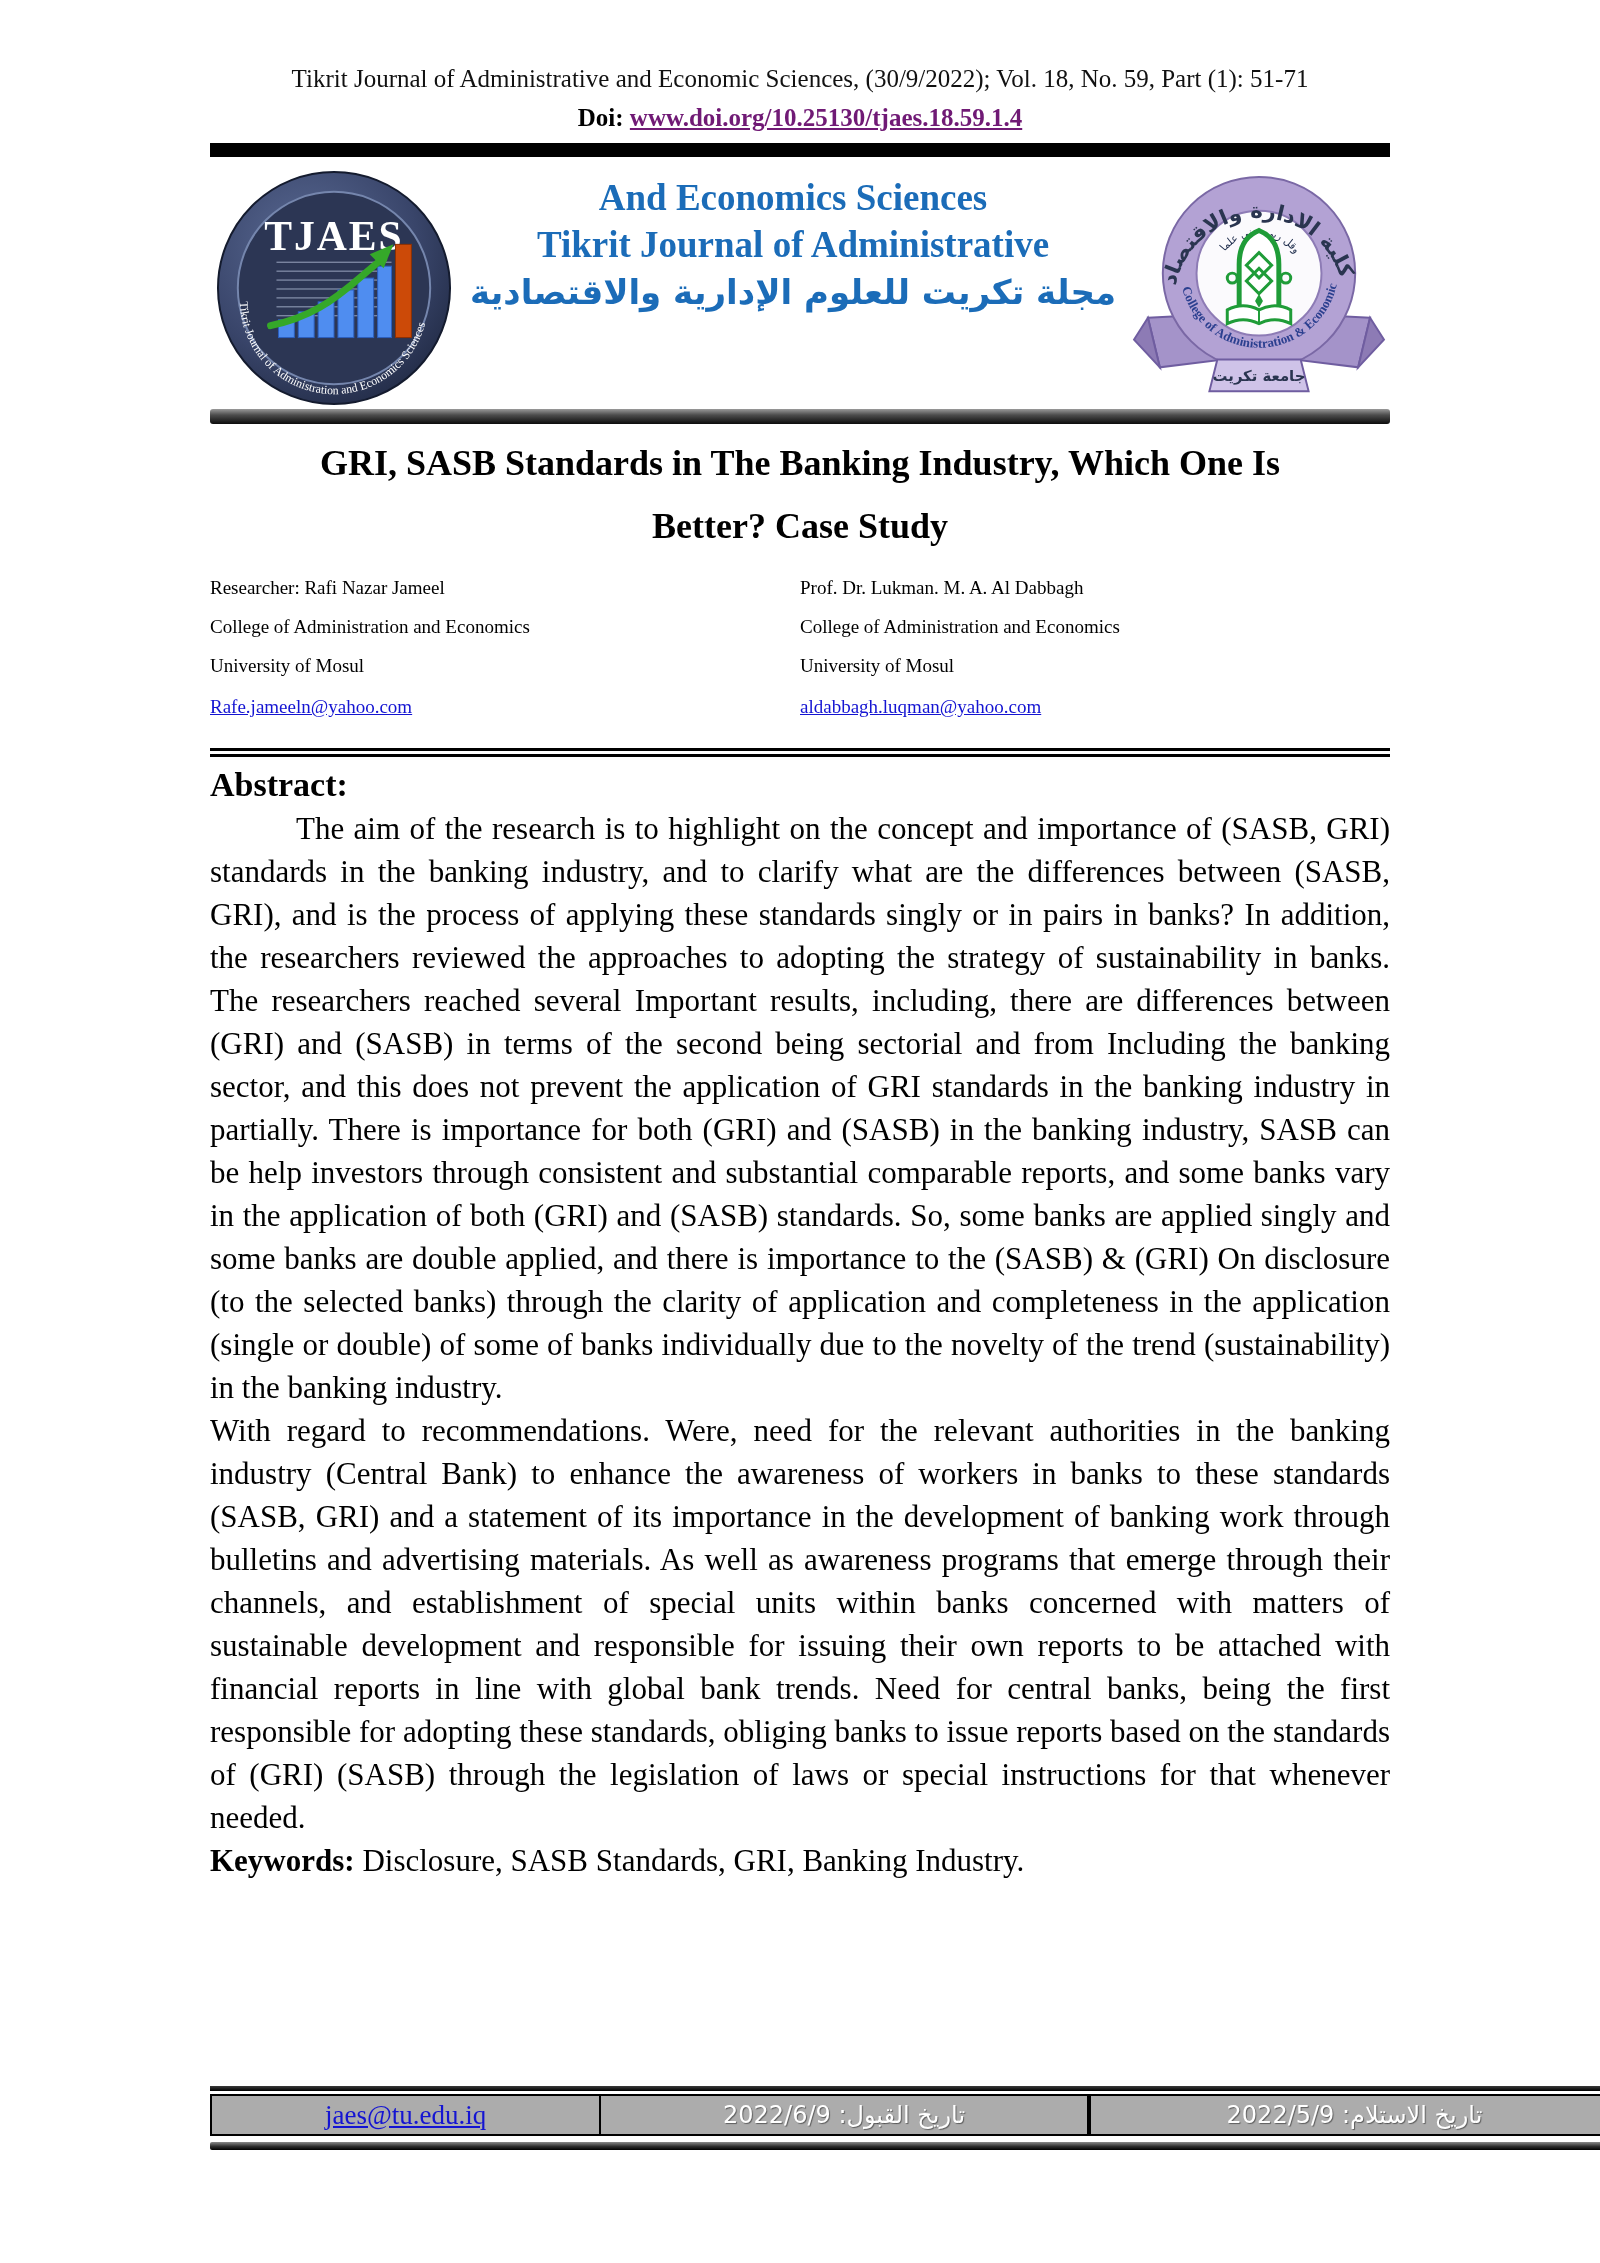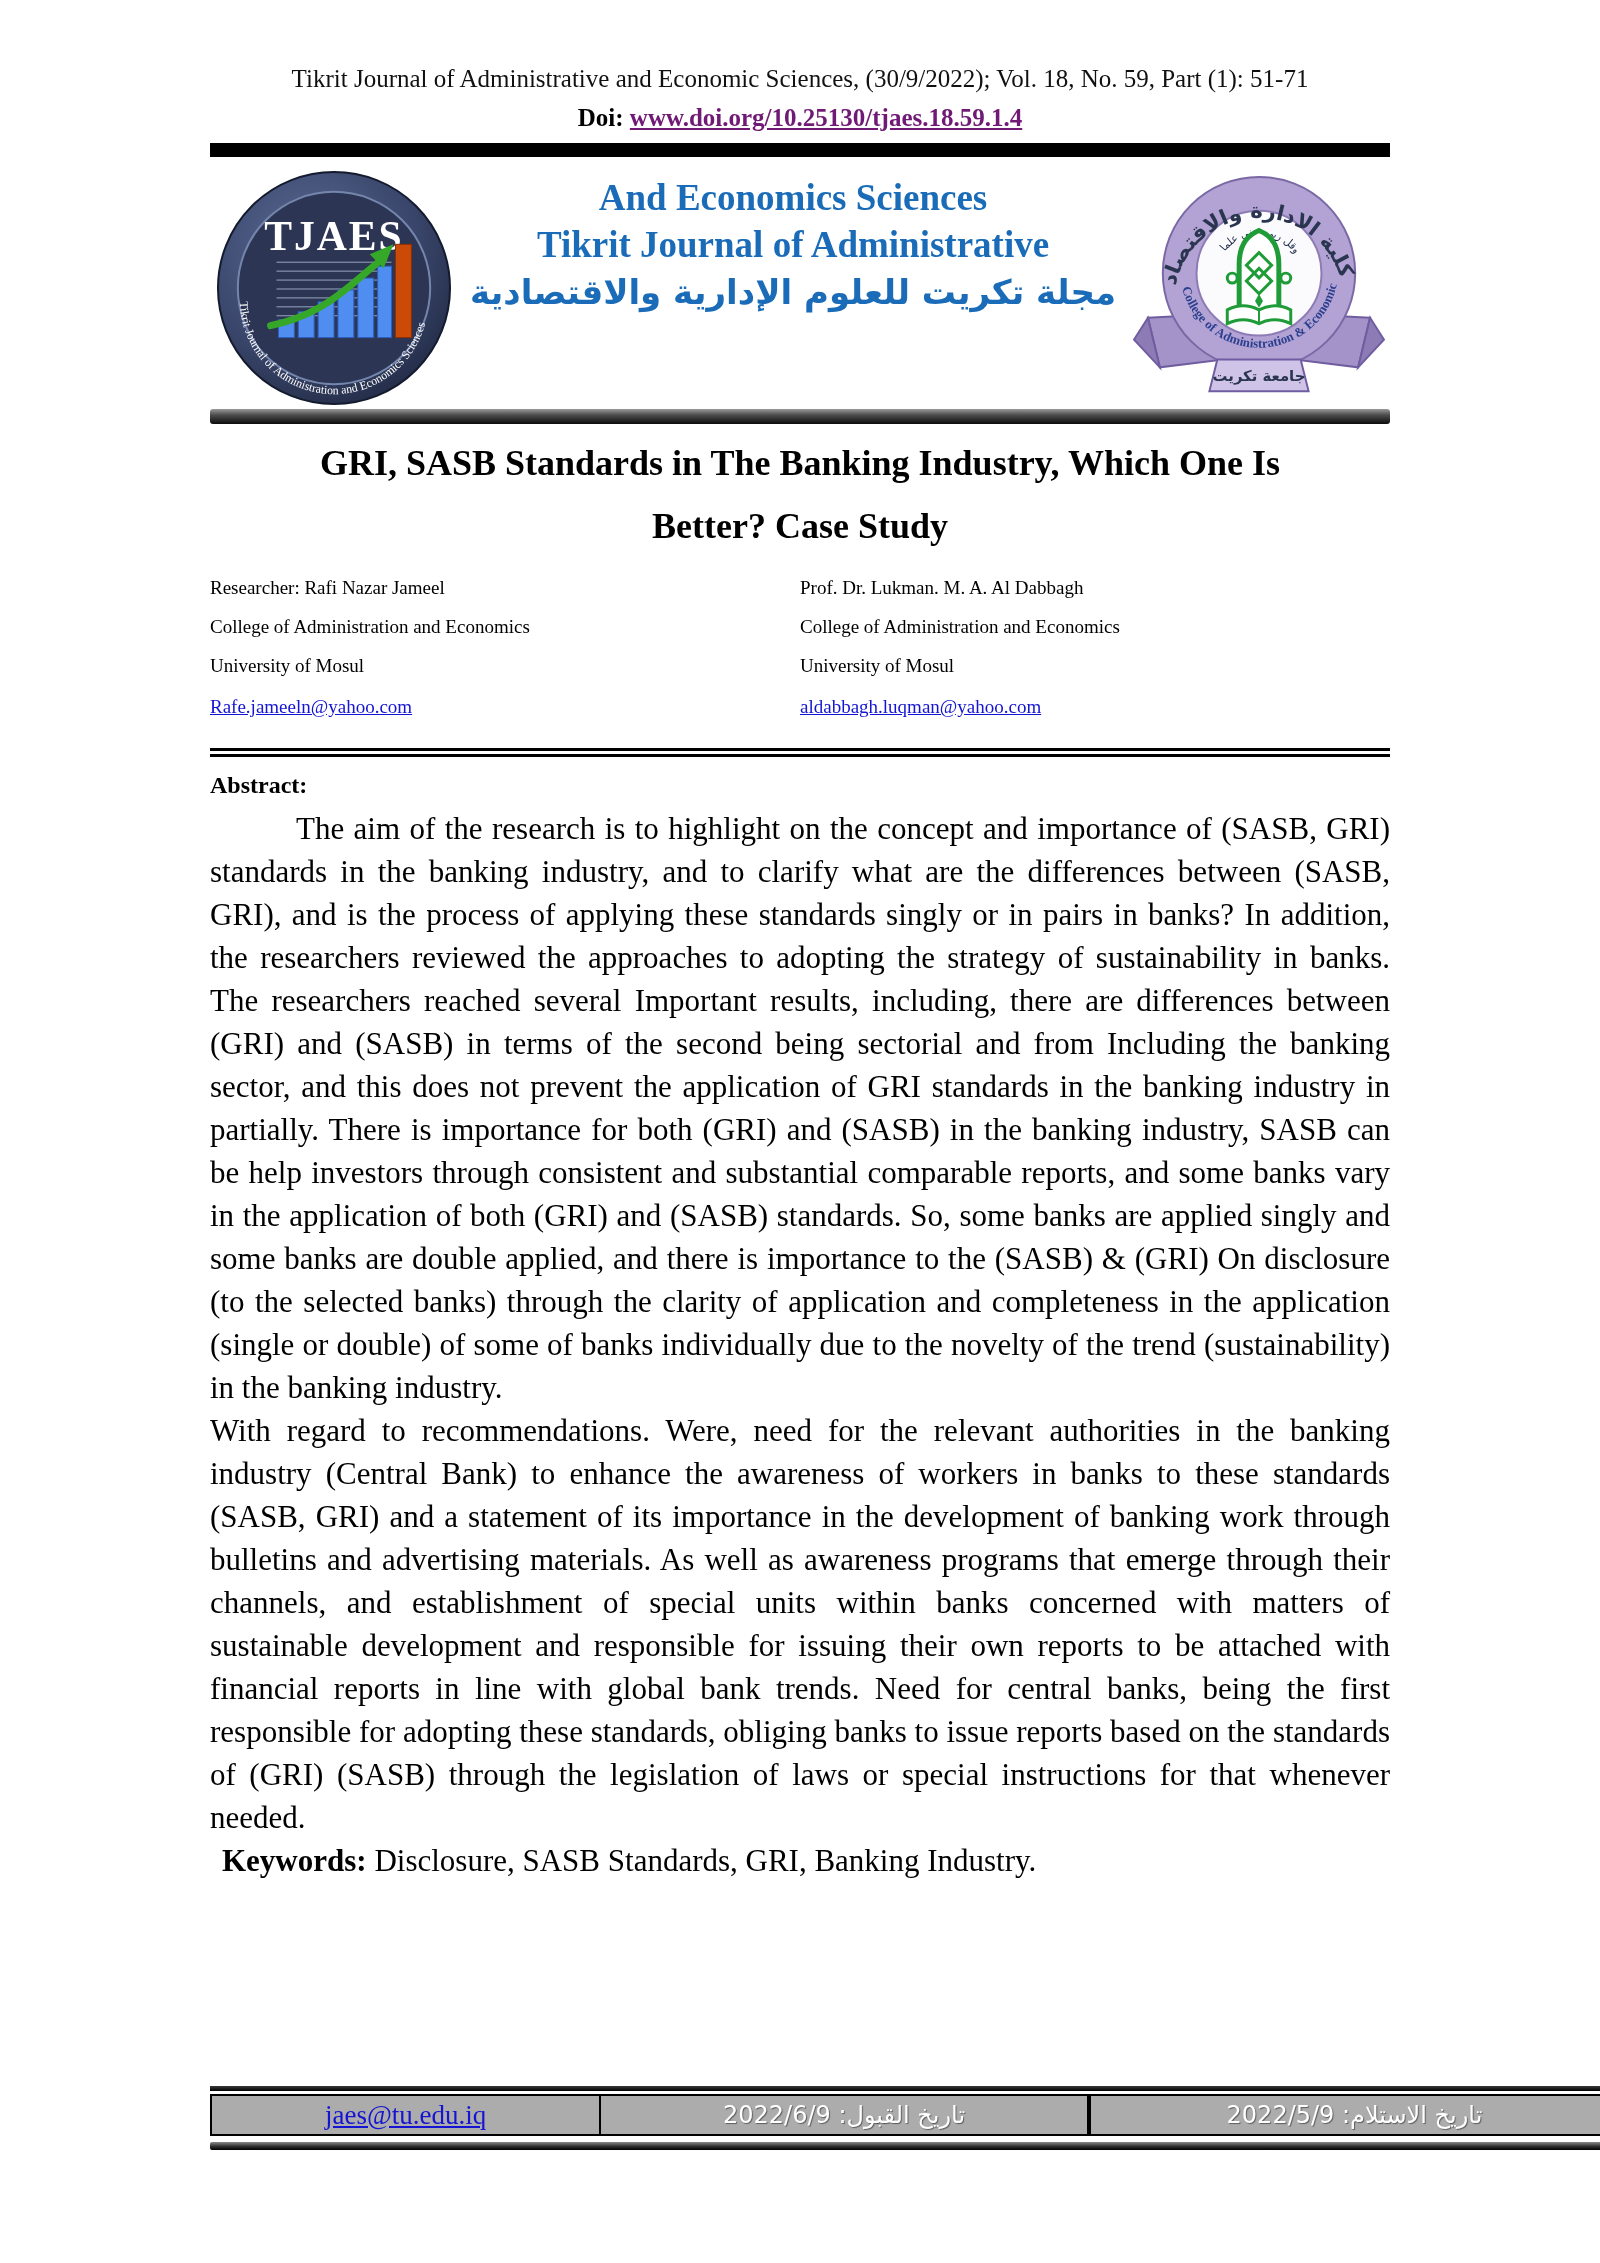--- a/index.html
+++ b/index.html
@@ -32,25 +32,25 @@
   .paper-title{text-align:center;font-weight:bold;font-size:36px;line-height:63px;margin-top:8px;color:#000;}
   .authors{display:flex;margin-top:10px;font-size:19px;line-height:39px;text-align:left;}
   .author-col{flex:1 1 50%;}
   .author-col a{color:#1414d2;text-decoration:underline;}
   .author-email{margin-top:2px;}
 
   .double-rule{height:9px;margin-top:22px;
     background:linear-gradient(180deg,#000 0 34%,#fff 34% 62%,#000 62% 100%);}
 
   
-  .abstract-heading{font-size:24px;font-weight:bold;line-height:44px;margin-top:6px;}
+  .abstract-heading{font-size:34px;font-weight:bold;line-height:44px;margin-top:6px;}
   .abs-p{font-size:31px;line-height:43px;text-align:justify;margin:0;}
   .abs-p.first{text-indent:86px;}
   .keywords{font-size:31px;line-height:43px;margin:0;text-align:left;}
-  .keywords .kw-label{font-weight:bold;margin-left:12px;}
+  .keywords .kw-label{font-weight:bold;}
 
   
   .footer{position:absolute;top:2086px;left:210px;width:1412px;}
   .f-topline{height:5px;background:linear-gradient(180deg,#3a3a3a,#000);margin-bottom:3px;}
   .f-row{display:flex;background:#acacac;border:2px solid #000;height:38px;align-items:stretch;}
   .f-cell{display:flex;align-items:center;justify-content:center;font-size:26px;}
   .f-cell + .f-cell{border-right:2px solid #000;}
   .f-cell-email{flex:0 0 27.5%;}
   .f-cell-accept{flex:0 0 34.5%;border-left:2px solid #000;}
   .f-cell-receive{flex:1 1 auto;border-left:2px solid #000;}

